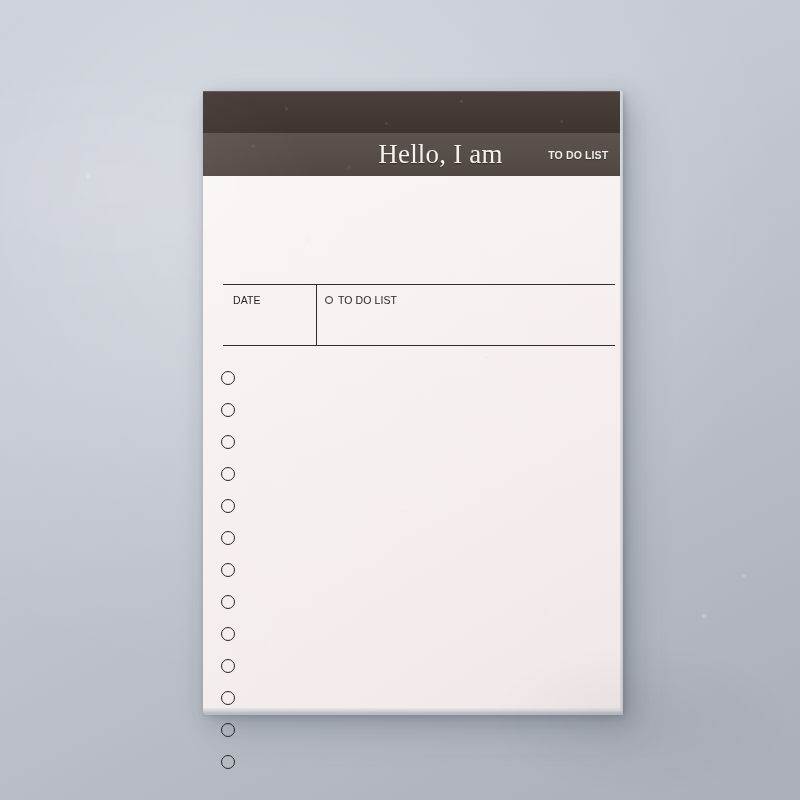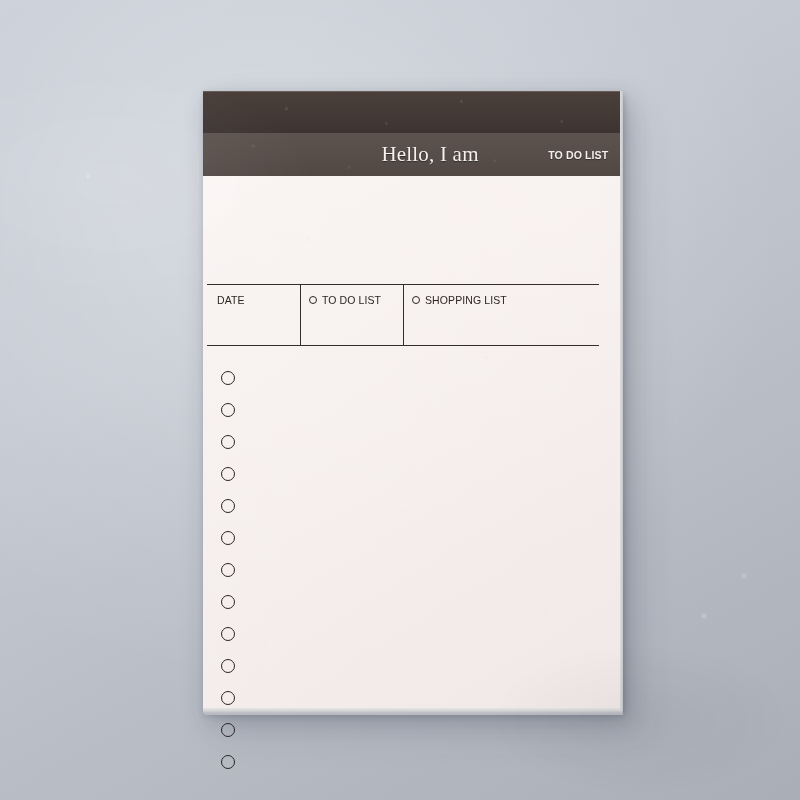--- a/index.html
+++ b/index.html
@@ -106,24 +106,24 @@
     position:absolute; inset:0;
     pointer-events:none;
     background:
       radial-gradient(circle at 12% 30%, rgba(255,255,255,.08) 0 1px, transparent 2px),
       radial-gradient(circle at 70% 65%, rgba(255,255,255,.07) 0 1px, transparent 2px),
       radial-gradient(circle at 35% 80%, rgba(255,255,255,.06) 0 1px, transparent 2px);
   }
 
   .pad-title {
     font-family: "Liberation Serif", serif;
-    font-size: 21px;
+    font-size: 27px;
     color: #f4f1ee;
     letter-spacing: .2px;
-    margin-right: 64px;
+    margin-right: 40px;
     text-shadow: 0 1px 1px rgba(0,0,0,.45);
     position: relative;
     z-index: 2;
     white-space: nowrap;
   }
   .pad-kicker {
     font-family: "Liberation Sans", sans-serif;
     font-size: 11.5px;
     font-weight: 700;
     letter-spacing: .1px;
@@ -155,21 +155,21 @@
       radial-gradient(circle at 68% 34%, rgba(0,0,0,.015) 0 1px, transparent 2px),
       radial-gradient(circle at 48% 63%, rgba(0,0,0,.015) 0 1px, transparent 2px),
       radial-gradient(circle at 82% 82%, rgba(0,0,0,.013) 0 1px, transparent 2px),
       radial-gradient(circle at 15% 88%, rgba(0,0,0,.013) 0 1px, transparent 2px),
       linear-gradient(185deg, rgba(255,255,255,.25), rgba(0,0,0,.02));
   }
 
   
   .hdr-table {
     position: absolute;
-    left: 4px;
+    left: 20px;
     top: 108px;
     width: 392px;
     height: 62px;
     border-top: 1.6px solid #332d2b;
     border-bottom: 1.6px solid #332d2b;
     box-sizing: border-box;
     display: flex;
     z-index: 3;
   }
   .hdr-cell {
@@ -266,24 +266,20 @@
         <div class="hdr-cell c-date">
           <span class="hdr-label">DATE</span>
         </div>
 
         <div class="hdr-cell c-todo">
           <span class="hdr-bullet"></span>
           <span class="hdr-label">TO DO LIST</span>
         </div>
 
 
-        <div class="hdr-cell c-shop">
-          <span class="hdr-bullet"></span>
-          <span class="hdr-label">SHOPPING LIST</span>
-        </div>
 
       </div>
 
       <div class="bullets" id="bullet-list">
           <div class="bullet-row">
             <span class="bullet-circle"></span>
             <span></span>
           </div>
           <div class="bullet-row">
             <span class="bullet-circle"></span>

